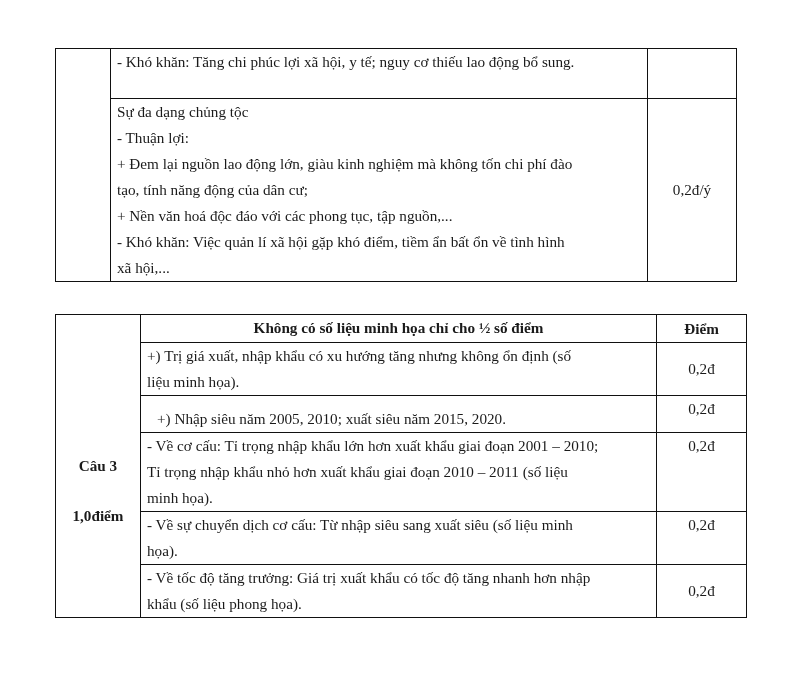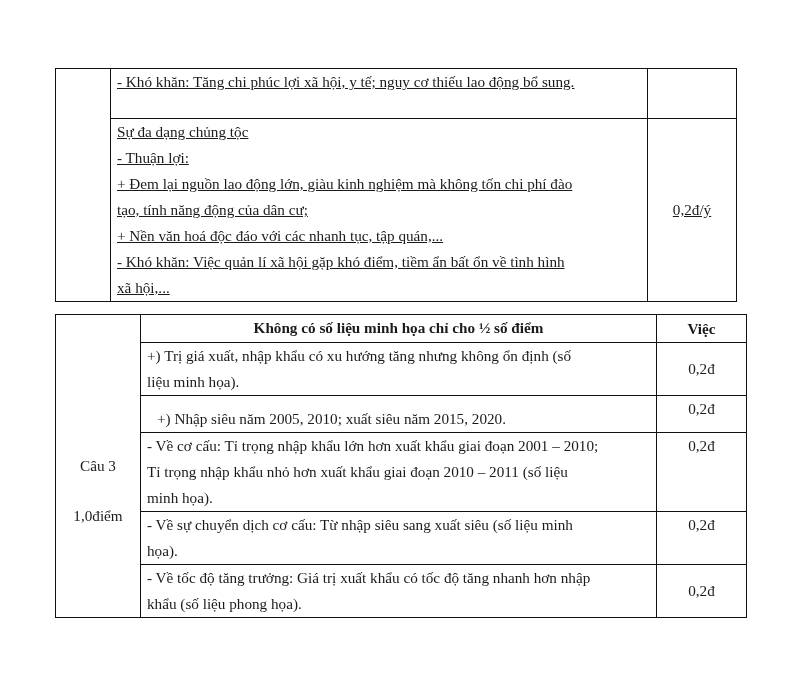--- a/index.html
+++ b/index.html
@@ -1,26 +1,26 @@
 <!DOCTYPE html>
 <html><head>
   <meta charset="utf-8">
   <style>
     html, body { margin: 0; padding: 0; background: #ffffff; }
     body { width: 791px; height: 686px; position: relative; overflow: hidden;
            font-family: "Liberation Serif", serif; color: #1a1a1a; font-size: 15.2px; }
     table { position: absolute; border-collapse: collapse; table-layout: fixed; }
     td { border: 1.3px solid #111; vertical-align: top; padding: 0 6px; line-height: 26px; }
-    #t1 { left: 55px; top: 68px; width: 681px; text-decoration: underline; }
+    #t1 { left: 55px; top: 48px; width: 681px; }
     #t2 { left: 55px; top: 314px; width: 691px; }
     .center { text-align: center; vertical-align: middle; }
     .line { display: block; white-space: nowrap; }
     .bold { font-weight: bold; text-align: center; }
     .pts-top { text-align: center; vertical-align: top; }
-    .cau { text-align: center; vertical-align: middle; font-weight: normal; }
+    .cau { text-align: center; vertical-align: middle; font-weight: bold; }
     .cau span { display: block; }
   </style>
 </head>
 <body>
 
 <table id="t1">
   <colgroup>
       <col style="width:55px">
       <col style="width:537px">
       <col style="width:89px">
@@ -32,21 +32,21 @@
       <span class="line">- Khó khăn: Tăng chi phúc lợi xã hội, y tế;  nguy cơ thiếu lao động bổ sung.</span>
     </td>
     <td class="center"></td>
   </tr>
   <tr style="height:183px">
     <td style="padding-top:0px;margin-top:28px;">
       <span class="line">Sự đa dạng chủng tộc</span>
       <span class="line">- Thuận lợi:</span>
       <span class="line">+ Đem lại nguồn lao động lớn, giàu kinh nghiệm mà không tốn chi phí đào</span>
       <span class="line">tạo, tính năng động của dân cư;</span>
-      <span class="line">+ Nền văn hoá độc đáo với các nhanh tục, tập quán,...</span>
+      <span class="line">+ Nền văn hoá độc đáo với các phong tục, tập nguồn,...</span>
       <span class="line">- Khó khăn: Việc quản lí xã hội gặp khó điểm, tiềm ẩn bất ổn về tình hình</span>
       <span class="line">xã hội,...</span>
     </td>
     <td class="center">0,2đ/ý</td>
   </tr>
 </tbody>
   </table>
 
 <table id="t2">
   <colgroup>
@@ -54,21 +54,21 @@
       <col style="width:516px">
       <col style="width:90px">
     </colgroup>
   <tbody>
       <tr style="height:28px">
     <td rowspan="6" class="cau">
       <span style="margin-top:50px;">Câu 3</span>
       <span style="margin-top:24px;">1,0điểm</span>
     </td>
     <td class="bold">Không có số liệu minh họa chỉ cho ½ số điểm</td>
-    <td class="center bold">Việc</td>
+    <td class="center bold">Điểm</td>
   </tr>
   <tr style="height:53px">
     <td>
       <span class="line">+) Trị giá xuất, nhập khẩu có xu hướng tăng nhưng không ổn định (số</span>
       <span class="line">liệu minh họa).</span>
     </td>
     <td class="center">0,2đ</td>
   </tr>
   <tr style="height:37px">
     <td style="vertical-align:bottom;padding-left:16px;">

